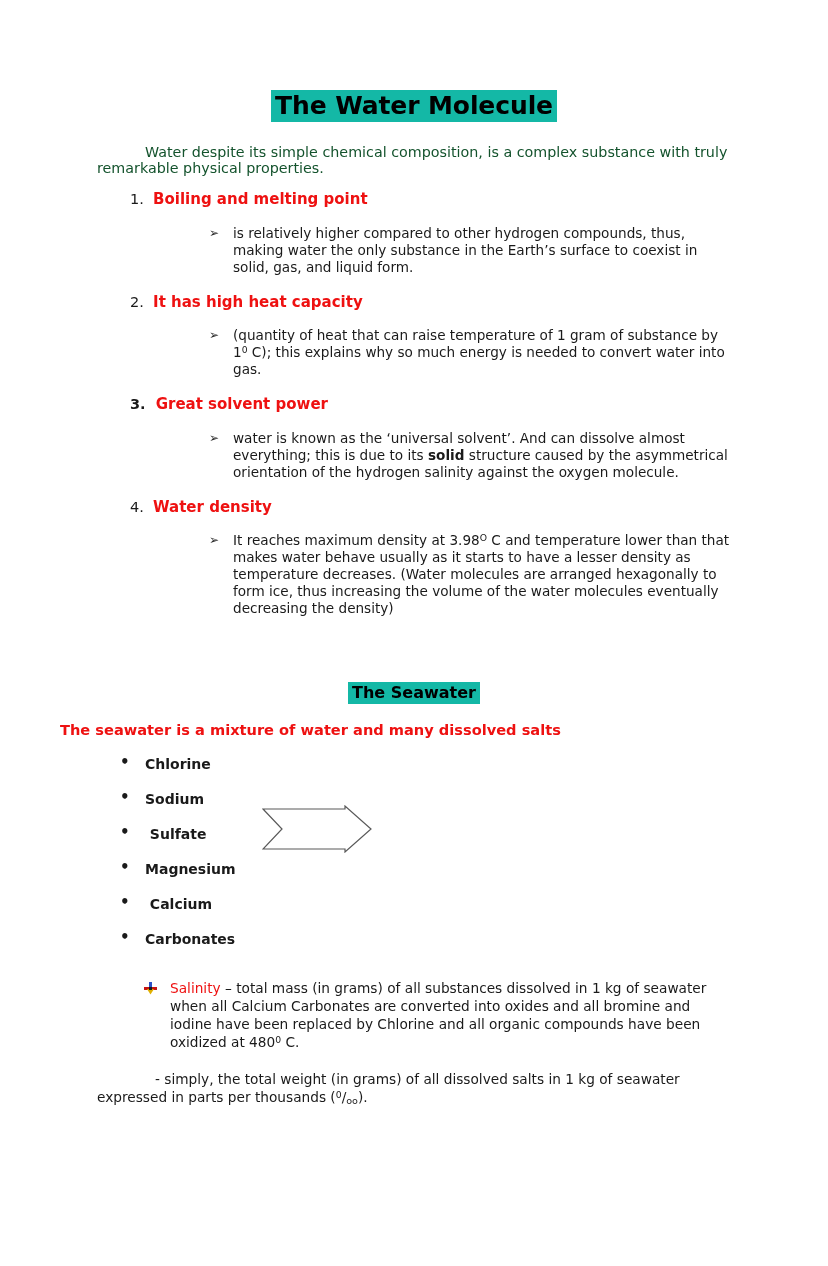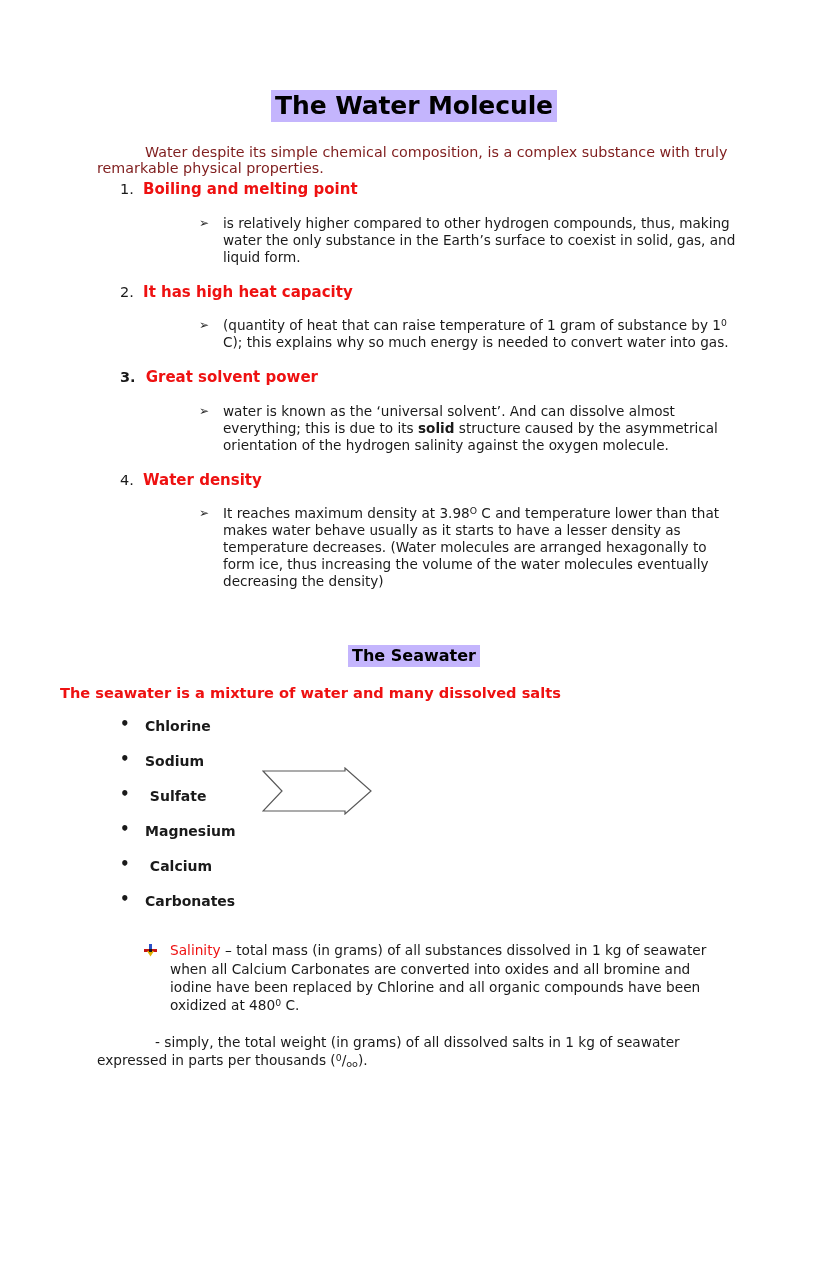--- a/index.html
+++ b/index.html
@@ -27,46 +27,46 @@
   .doc-title {
     text-align: center;
     margin: 0;
     padding-top: 92px;
     font-size: 25px;
     font-weight: bold;
     letter-spacing: -0.1px;
     line-height: 1.1;
   }
   .hl {
-    background: #c4b5fd;
+    background: #14b8a6;
     color: #000000;
     padding: 1px 4px 2px 4px;
   }
   .section-title {
     text-align: center;
     margin: 0;
     padding-top: 0;
     font-size: 16px;
     font-weight: bold;
     line-height: 1.1;
   }
 
   
   .intro {
-    color: #7f1d1d;
+    color: #14532d;
     font-size: 14.3px;
     line-height: 1.18;
     margin: 0;
     padding: 24px 88px 0 97px;
     text-indent: 48px;
   }
 
   
   .numlist {
-    margin: 3px;
+    margin: 13px;
     padding: 0;
     list-style: none;
   }
   .num-item { margin: 0; padding: 0; }
   .num-head {
     padding-left: 145px;
     text-indent: -28px;
     font-size: 15px;
     line-height: 1.2;
     margin: 0;

